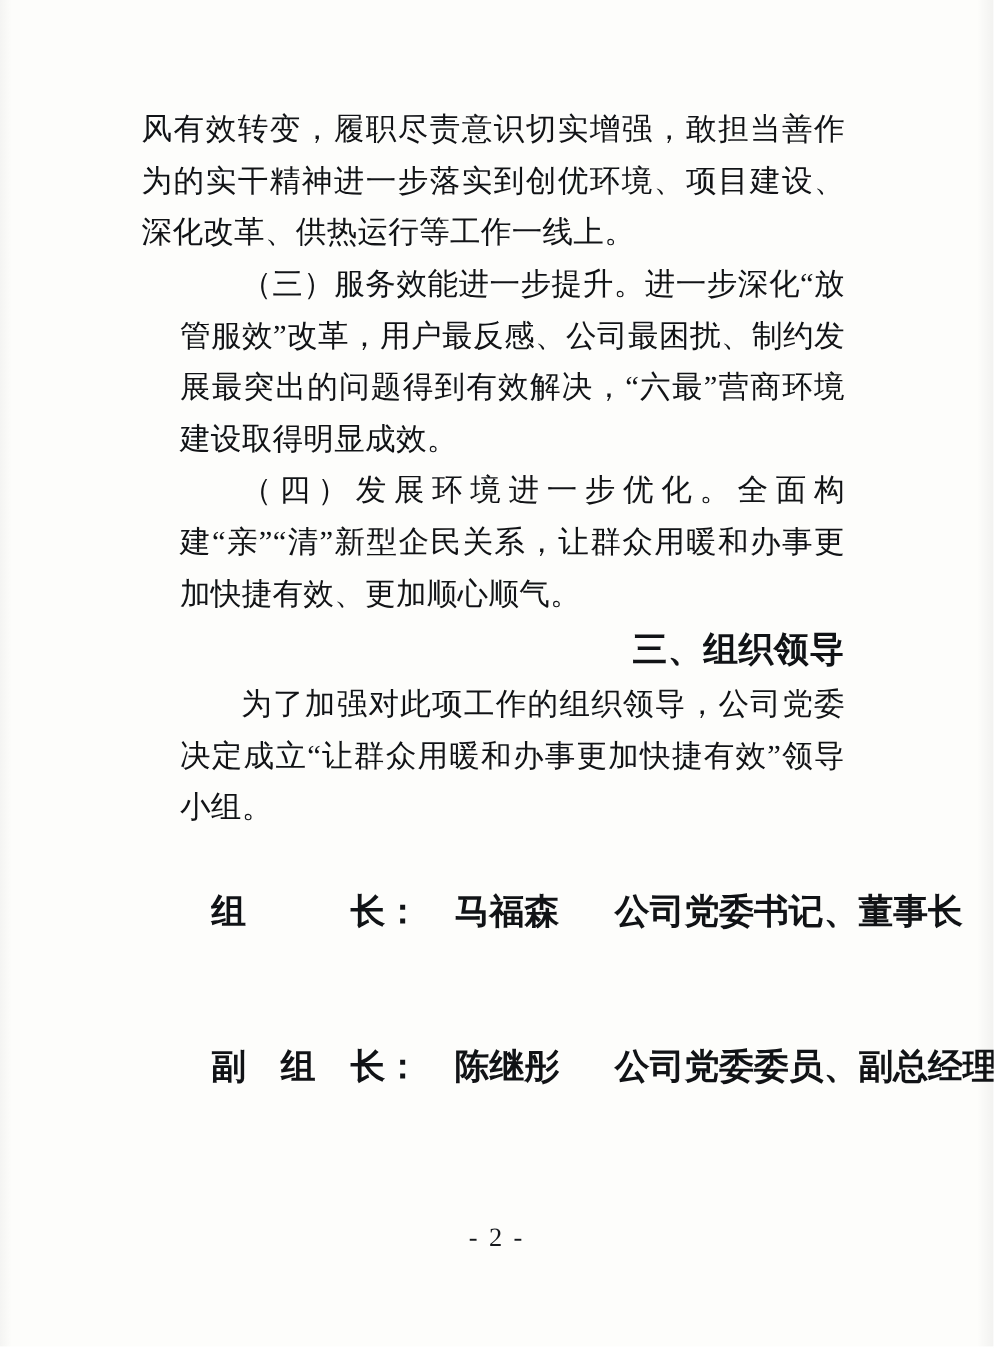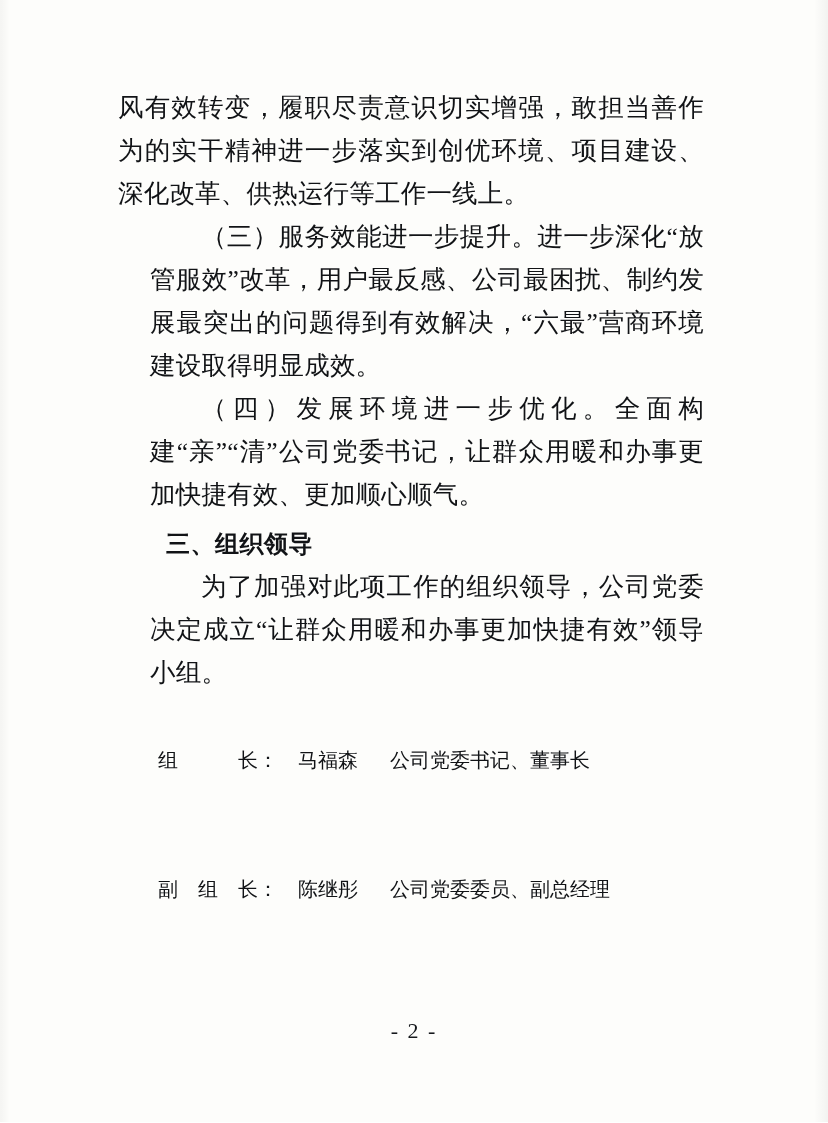--- a/index.html
+++ b/index.html
@@ -49,36 +49,38 @@
     font-size: 25.5px;
     line-height: 43px;
     letter-spacing: 0.2px;
     text-align: justify;
     text-justify: inter-ideograph;
     margin: 0;
     white-space: pre-wrap;
   }
   .indent2 { text-indent: 2em; margin-left: 32px; }
   .heading {
-    font-family: Liberation Sans, sans-serif;
+    font-family: Liberation Mono, monospace;
     font-weight: bold;
-    font-size: 24px;
+    font-size: 29px;
     line-height: 43px;
     margin: 6px 0 0 0;
     text-indent: 2em;
     letter-spacing: 0.5px;
+    text-align: right;
   }
   .roster {
     margin-top: 2px;
   }
   .roster-line {
-    font-size: 20px;
+    font-size: 29px;
     line-height: 43px;
     white-space: pre;
     margin: 0;
+    font-weight: bold;
   }
   .roster-line .lbl {
     display: inline-block;
     width: 7.0em;
     white-space: pre;
   }
   .roster-line .nm {
     display: inline-block;
     width: 4.6em;
     white-space: pre;
@@ -102,21 +104,21 @@
 <body>
 
 <div id="page">
 
   <div id="content">
 
     <p class="para">风有效转变，履职尽责意识切实增强，敢担当善作为的实干精神进一步落实到创优环境、项目建设、深化改革、供热运行等工作一线上。</p>
 
     <p class="para indent2">（三）服务效能进一步提升。进一步深化“放管服效”改革，用户最反感、公司最困扰、制约发展最突出的问题得到有效解决，“六最”营商环境建设取得明显成效。</p>
 
-    <p class="para indent2">（四）发展环境进一步优化。全面构建“亲”“清”公司党委书记，让群众用暖和办事更加快捷有效、更加顺心顺气。</p>
+    <p class="para indent2">（四）发展环境进一步优化。全面构建“亲”“清”新型企民关系，让群众用暖和办事更加快捷有效、更加顺心顺气。</p>
 
     <p class="heading">三、组织领导</p>
 
     <p class="para indent2">为了加强对此项工作的组织领导，公司党委决定成立“让群众用暖和办事更加快捷有效”领导小组。</p>
 
     <div class="roster">
       <p class="roster-line">
         <span class="lbl">组　　　长：</span><span class="nm">马福森</span><span class="pos">公司党委书记、董事长</span>
       </p>
       <p class="roster-line">

